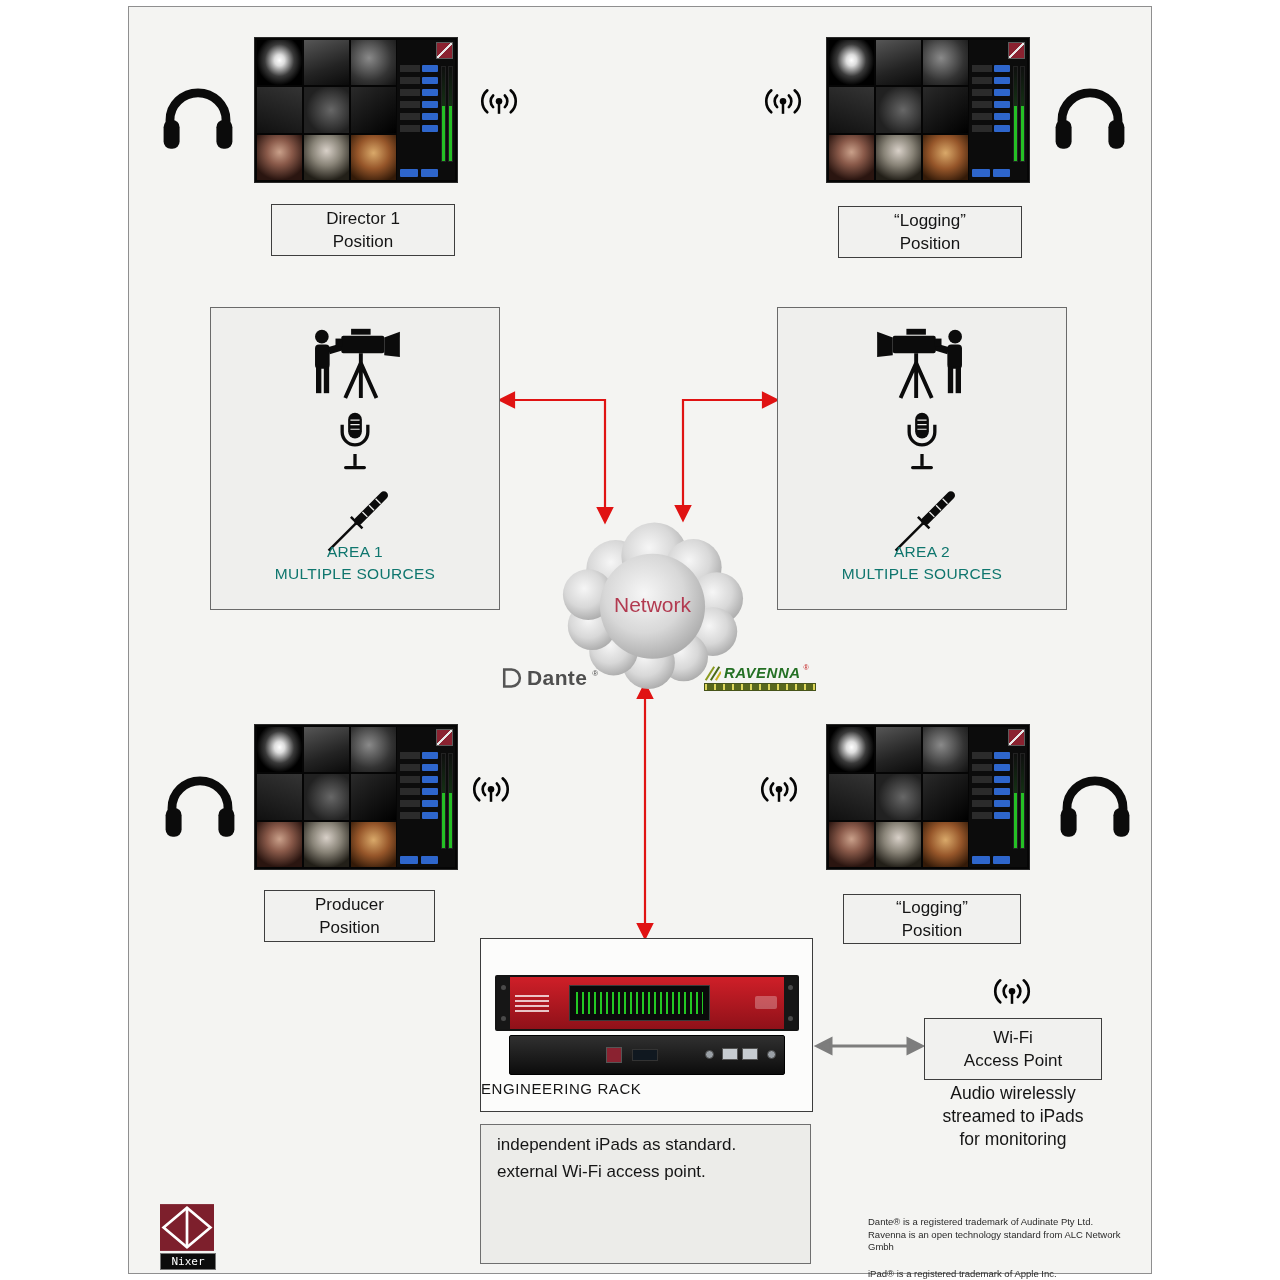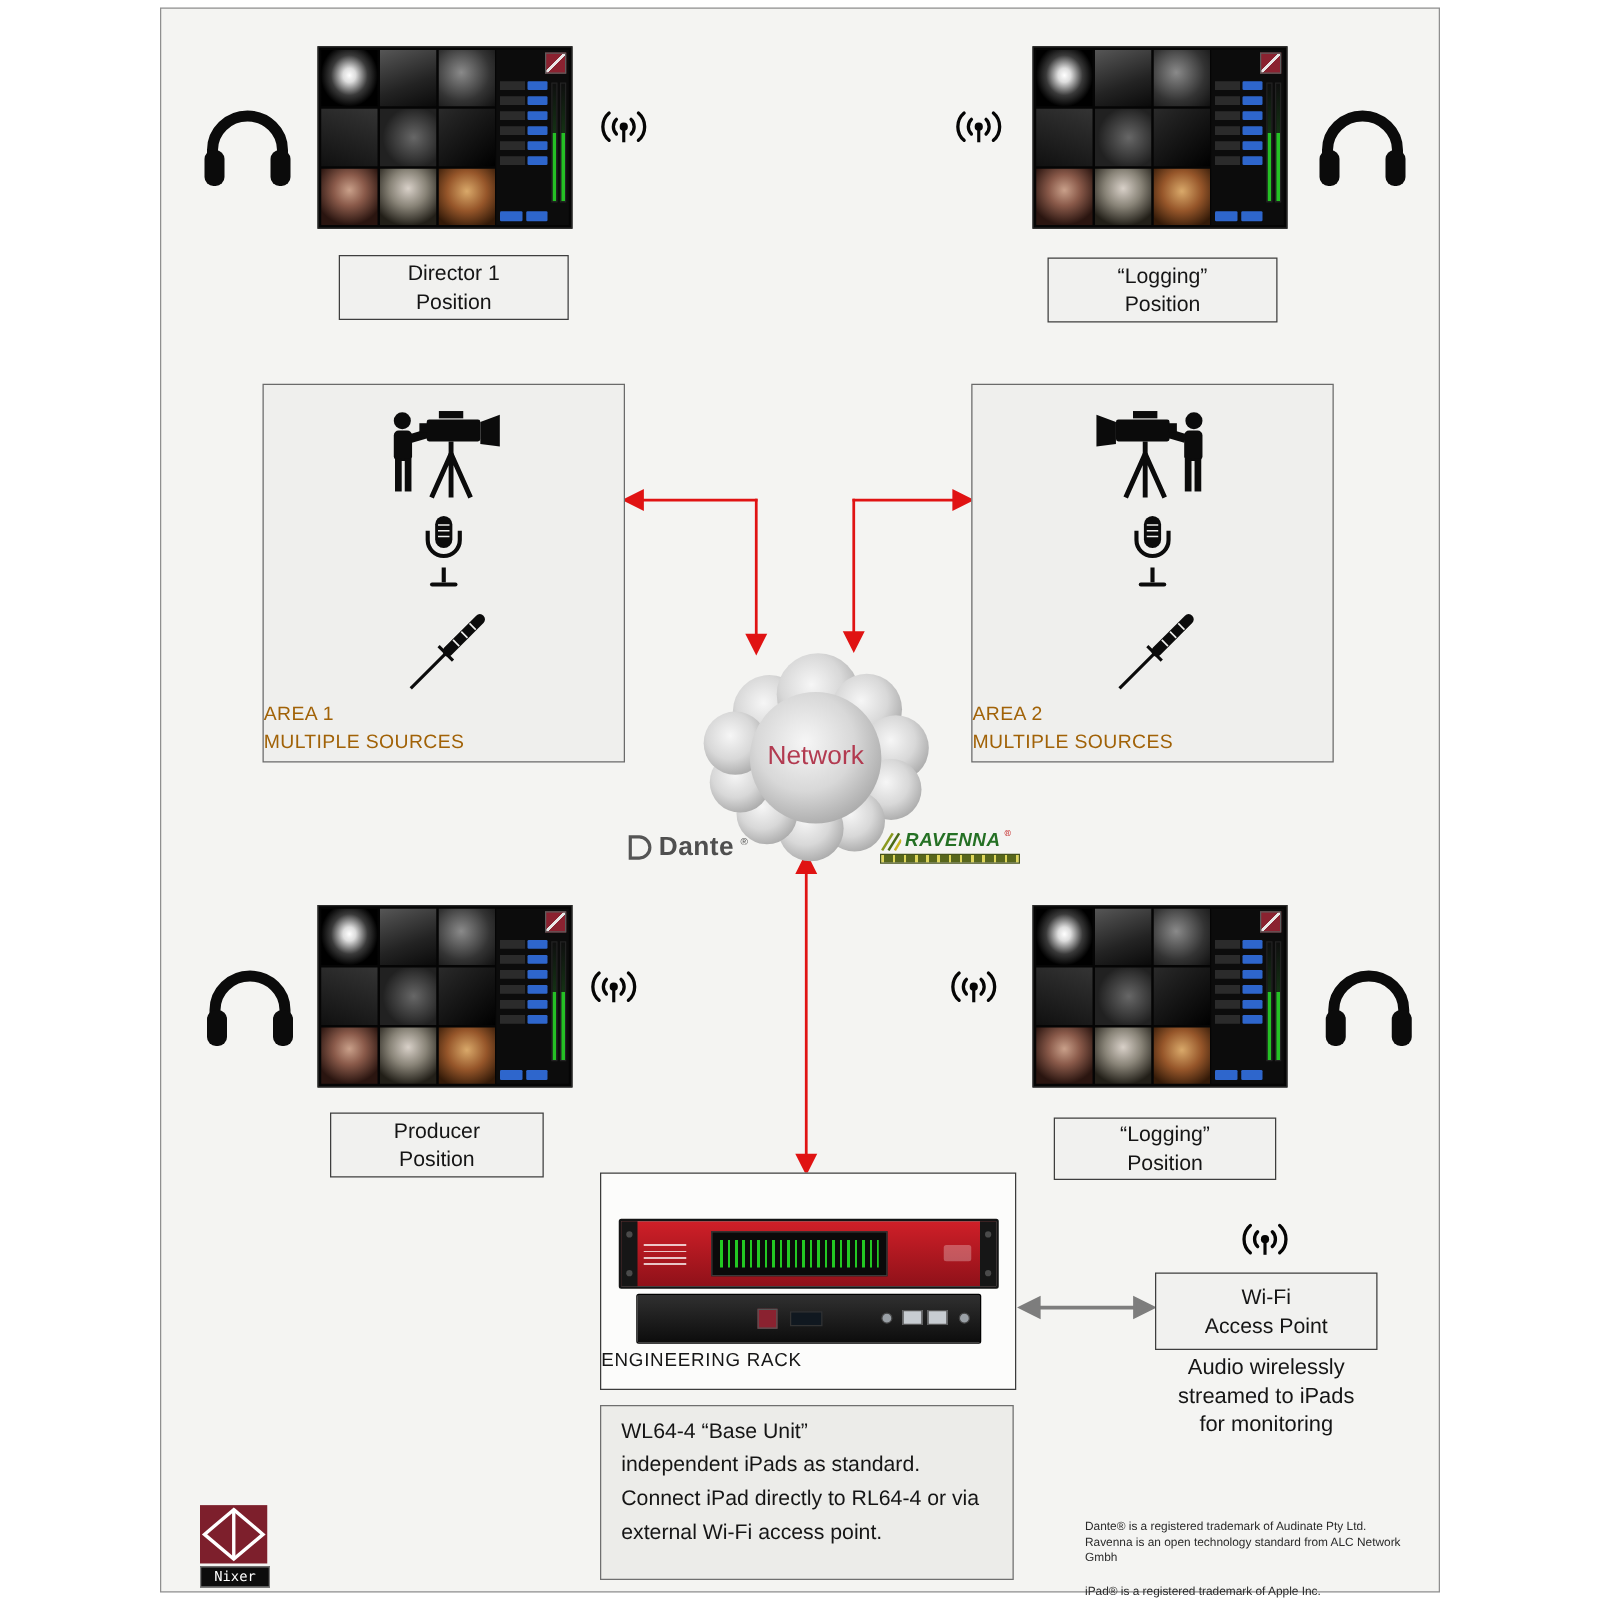--- a/index.html
+++ b/index.html
@@ -11,21 +11,21 @@
 
   
   .pos-label{display:flex;flex-direction:column;align-items:center;justify-content:center;
     background:#f1f1ef;border:1.5px solid #3e3e3e;font-size:17px;line-height:23px;color:#151515}
   .area-box{width:290px;height:303px;background:#efefed;border:1px solid #6a6a6a}
   .area-icon{position:absolute;left:50%;transform:translateX(-50%)}
   .cam-icon{top:14px;width:120px;height:78px}
   .cam-icon.mirror{transform:translateX(-50%) scaleX(-1)}
   .mic-icon{top:102px;width:46px;height:66px}
   .boom-icon{top:180px;width:74px;height:66px}
-  .area-title{position:absolute;left:0;right:0;bottom:4px;text-align:left;font-size:15.5px;line-height:22px;letter-spacing:.3px;color:#a16207}
+  .area-title{position:absolute;left:0;right:0;bottom:24px;text-align:center;font-size:15.5px;line-height:22px;letter-spacing:.3px;color:#0f766e}
   .area-title span{display:block}
 
   
   .cloud{width:195px;height:185px}
   .cloud svg{width:100%;height:100%}
   .cloud-label{position:absolute;left:0;right:0;top:88px;text-align:center;font-size:21px;font-weight:500;color:#b23a50}
 
   
   .dante{display:flex;align-items:center;gap:5px}
   .dante-mark{width:22px;height:22px}
@@ -529,23 +529,21 @@
   <span>Wi-Fi</span>
   <span>Access Point</span>
 </div>
 <div class="el wireless-note" style="left:924px;top:1082px;width:178px">
   <div>Audio wirelessly</div>
   <div>streamed to iPads</div>
   <div>for monitoring</div>
 </div>
 
 <div class="el base-note" style="left:480px;top:1124px">
-  <div>WL64-4 “Base Unit”</div>
   <div>independent iPads as standard.</div>
-  <div>Connect iPad directly to RL64-4 or via</div>
   <div>external Wi-Fi access point.</div>
 </div>
 
 <div class="el" style="left:160px;top:1204px">
   <svg class="nixer-mark" viewBox="0 0 60 52">
     <rect x="0" y="0" width="60" height="52" fill="#7d1f2c"></rect>
     <polygon points="30,4 56,26 30,48 4,26" fill="none" stroke="#ffffff" stroke-width="3"></polygon>
     <line x1="30" y1="4" x2="30" y2="48" stroke="#ffffff" stroke-width="3"></line>
     <line x1="4" y1="26" x2="56" y2="26" stroke="#7d1f2c" stroke-width="0"></line>
   </svg>

